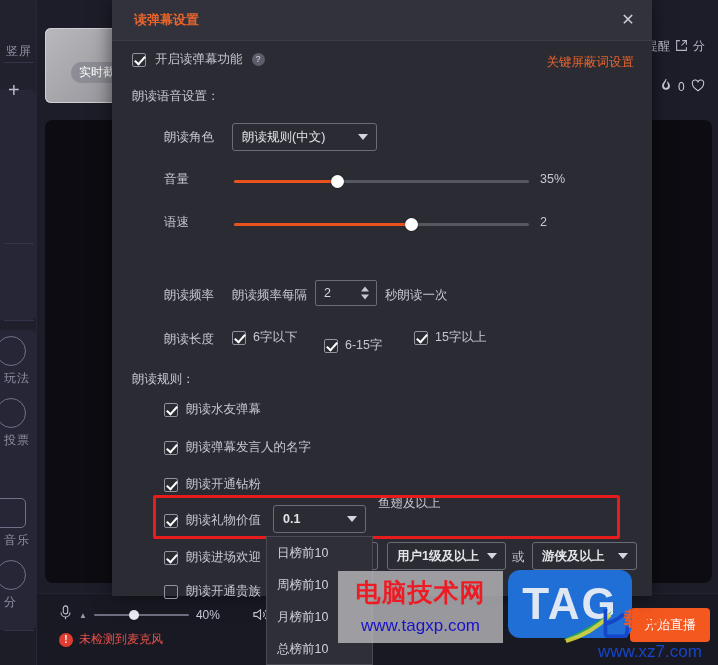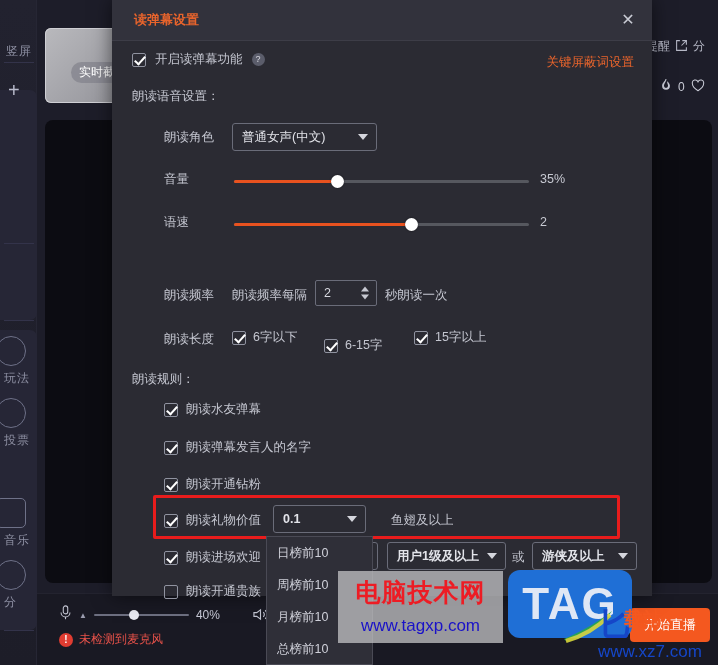--- a/index.html
+++ b/index.html
@@ -330,21 +330,21 @@
       </div>
 
       <div class="row" style="left:20px;top:47px;">
         <span class="lbl">朗读语音设置：</span>
       </div>
 
       <div class="row" style="left:52px;top:88px;">
         <span class="lbl">朗读角色</span>
       </div>
       <div class="select" style="position:absolute;left:120px;top:82px;width:145px;">
-        <span>普通女声(中文)</span>
+        <span>朗读规则(中文)</span>
         <span class="car"></span>
       </div>
 
       <div class="row" style="left:52px;top:130px;">
         <span class="lbl">音量</span>
       </div>
       <div class="slider-track" style="position:absolute;left:122px;top:139px;width:295px;">
         <span class="slider-fill" style="width:103px;"></span>
         <span class="slider-knob" style="left:97px;"></span>
       </div>
@@ -414,21 +414,21 @@
       </div>
 
       <div class="row" style="left:52px;top:471px;gap:8px;">
         <span class="cb on"></span>
         <span class="lbl">朗读礼物价值</span>
       </div>
       <div class="select" style="position:absolute;left:161px;top:464px;width:93px;font-weight:bold;">
         <span>0.1</span>
         <span class="car"></span>
       </div>
-      <div class="row" style="left:266px;top:471px;margin-left:13px;">
+      <div class="row" style="left:266px;top:454px;">
         <span class="lbl">鱼翅及以上</span>
       </div>
 
       <div class="row" style="left:52px;top:508px;gap:8px;">
         <span class="cb on"></span>
         <span class="lbl">朗读进场欢迎</span>
       </div>
       <div class="select" style="position:absolute;left:161px;top:501px;width:105px;font-weight:bold;">
         <span>周榜前10</span>
         <span class="car"></span>

